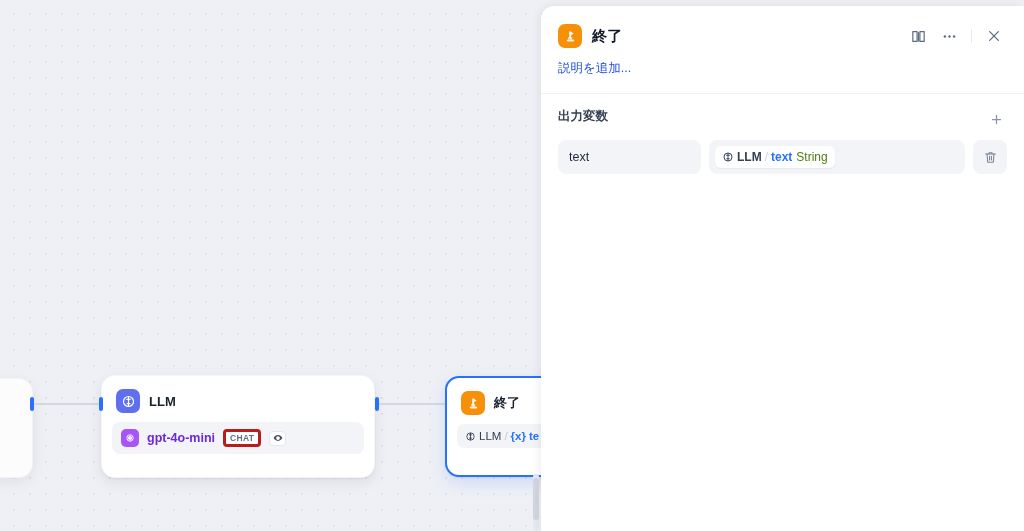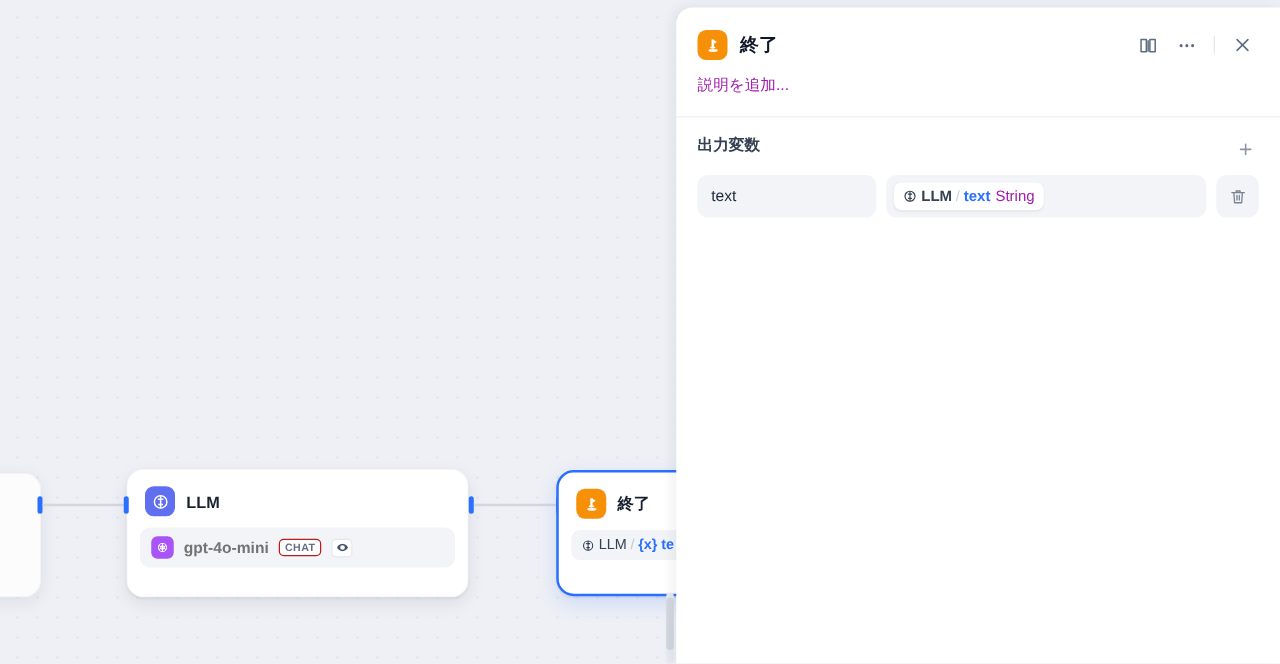--- a/index.html
+++ b/index.html
@@ -52,25 +52,25 @@
   }
   .node-body { padding: 0 10px 11px 10px; }
   .model-row {
     display: flex; align-items: center; gap: 8px;
     background: #f2f4f7; border-radius: 8px;
     padding: 7px 9px;
   }
   .model-logo { width: 18px; height: 18px; border-radius: 5px; flex: none;
     display:flex;align-items:center;justify-content:center; }
   .model-name {
-    font-size: 12.5px; font-weight: 700; color: #737373; white-space: nowrap;
+    font-size: 12.5px; font-weight: 700; color: #6d28d9; white-space: nowrap;
   }
   .chat-badge {
     font-size: 8.5px; font-weight: 600; color: #667085;
-    border: 1px solid #b91c1c; background: #fff;
+    border: 3px solid #b91c1c; background: #fff;
     border-radius: 4px; padding: 2px 4px 1.5px 4px; letter-spacing: .3px;
     line-height: 1;
   }
   .eye-badge {
     width: 17px; height: 15px; border: 1px solid #e4e7ec; background: #fff;
     border-radius: 4px; display: flex; align-items: center; justify-content: center;
   }
 
   
   #node-end {
@@ -129,21 +129,21 @@
   }
   .hbtn {
     width: 28px; height: 28px; border-radius: 7px;
     display: flex; align-items: center; justify-content: center;
     cursor: pointer;
   }
   .hdiv { width: 1px; height: 14px; background: #e4e7ec; margin: 0 5px; }
 
   .desc {
     padding: 10px 17px 16px 17px;
-    font-size: 12.5px; color: #a21caf;
+    font-size: 12.5px; color: #1d4ed8;
     cursor: text;
   }
   .divider { height: 1px; background: #eef0f3; }
 
   .section {
     padding: 14px 17px 0 17px;
   }
   .section-head {
     display: flex; align-items: flex-start; margin-bottom: 10px;
   }
@@ -171,21 +171,21 @@
   .var-chip {
     display: inline-flex; align-items: center; gap: 3px;
     background: #fff; border-radius: 6px;
     padding: 4px 7px; font-size: 12px;
     box-shadow: 0 1px 2px rgba(16,24,40,.05);
     white-space: nowrap;
   }
   .chip-llm { color: #354052; font-weight: 600; }
   .chip-slash { color: #ccd1db; font-weight: 400; }
   .chip-text { color: #2970ff; font-weight: 700; }
-  .chip-type { color: #a21caf; font-weight: 400; margin-left: 1px; }
+  .chip-type { color: #4d7c0f; font-weight: 400; margin-left: 1px; }
   .del-btn {
     width: 34px; height: 34px; border-radius: 8px;
     background: #f2f4f7;
     display: flex; align-items: center; justify-content: center;
     cursor: pointer; flex: none; color: #7a8396;
   }
 </style>
 </head>
 <body>
 

